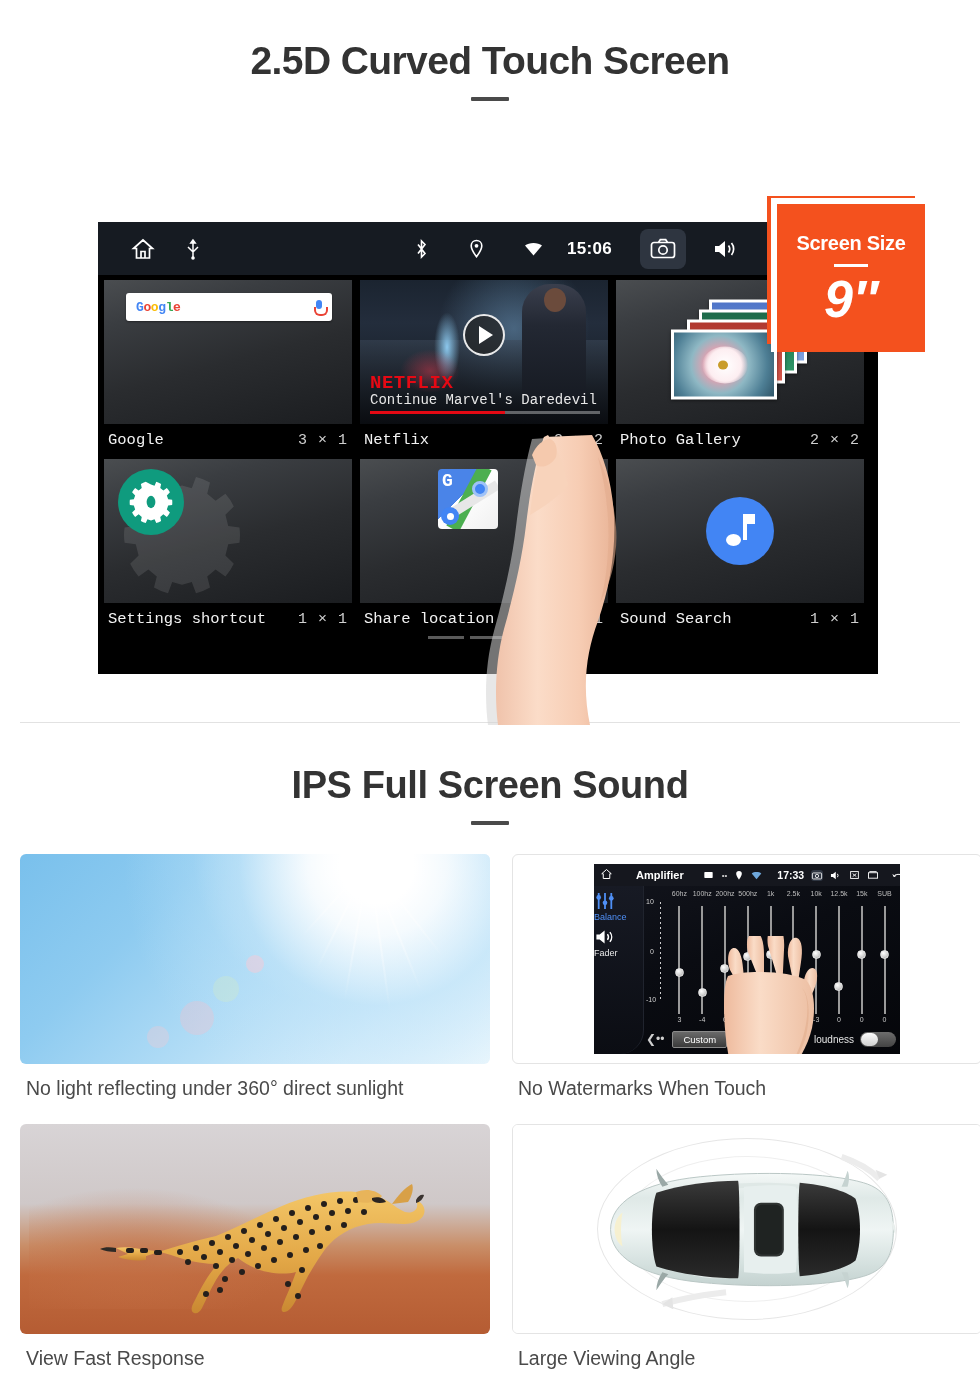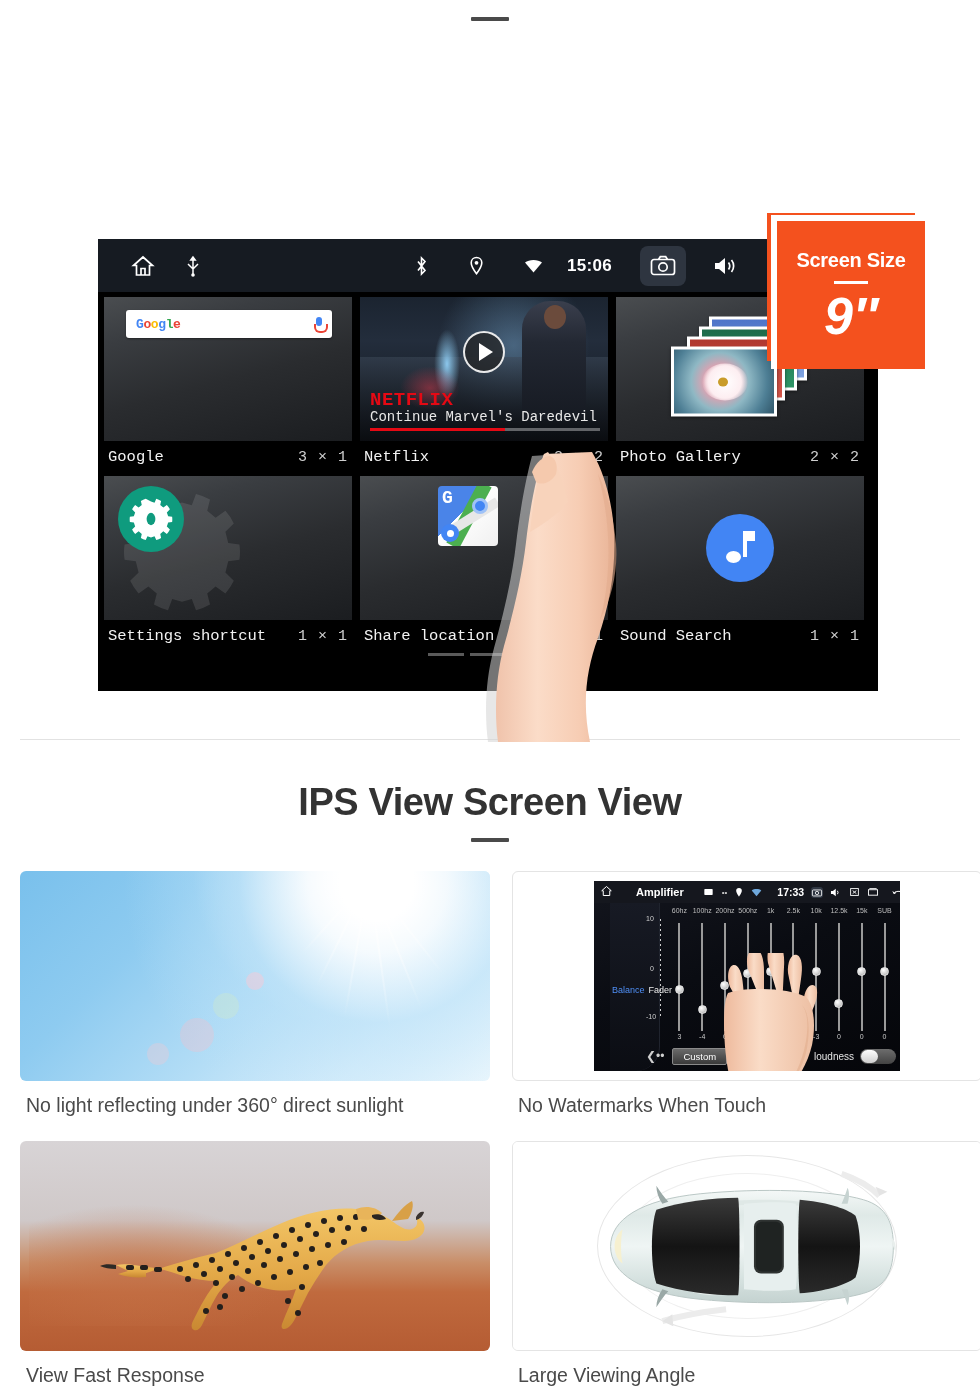--- a/index.html
+++ b/index.html
@@ -203,24 +203,24 @@
   
   .amp { position:absolute; left: 50%; top: 50%; transform: translate(-50%,-50%);
     width: 306px; height: 190px; background:#05060a; overflow:hidden; }
   .amp-bar { height: 22px; background: #15171e; display:flex; align-items:center; padding: 0 6px; gap: 7px;}
   .amp-title { color:#fff; font-size: 11px; font-weight: bold; margin-left: 16px; }
   .amp-icons { display:flex; align-items:center; gap: 8px; margin-left: 12px; color:#e8e8e8; }
   .amp-time { color:#fff; font-size: 10.5px; font-weight:600; margin-left: 8px; }
   .amp-right { display:flex; align-items:center; gap: 7px; margin-left: auto; color:#fff;}
   .amp-body { position:relative; height: 168px;
     background: linear-gradient(160deg,#12141c 0%, #0a0c12 40%, #05060a 100%);}
-  .amp-side { position:absolute; left:16px; top:0; width: 50px; height: 100%;
+  .amp-side { position:absolute; left:0; top:0; width: 50px; height: 100%;
     background: linear-gradient(180deg,#171a24,#0b0d13); border-right: 1px solid #20242e;
     border-bottom-right-radius: 24px;
-    display:flex; flex-direction:row; align-items:center; padding-top: 6px; gap: 2px;}
+    display:flex; flex-direction:column; align-items:flex-start; padding-top: 6px; gap: 2px;}
   .amp-bal { color:#4f8ff5; font-size: 9px; }
   .amp-fad { color:#e9e9e9; font-size: 9px; }
   .eq-area { position:absolute; left: 52px; right: 4px; top: 4px; bottom: 4px; }
   .eq-freqs { display:flex; justify-content: space-around; padding-left: 22px; }
   .eq-freqs span { color:#bdbdbd; font-size: 7px; flex:1; text-align:center; }
   .eq-sliders { position:absolute; left: 22px; right: 0; top: 16px; height: 108px; display:flex; }
   .eq-col { flex:1; position:relative; display:flex; justify-content:center; }
   .eq-track { width: 2px; height: 100%; background: #9a9a9a; }
   .eq-knob { position:absolute; width: 9px; height: 9px; border-radius:50%;
     background: radial-gradient(circle at 35% 30%, #fff 0%, #cfcfcf 60%, #8d8d8d 100%);
@@ -255,20 +255,21 @@
   .car-ellipse { position:absolute; left: 50%; top: 50%; transform: translate(-50%,-50%);
     width: 300px; height: 182px; border: 1px solid #e6e6e6; border-radius: 50%; }
   .car-ellipse2 { position:absolute; left: 50%; top: 50%; transform: translate(-50%,-50%);
     width: 250px; height: 146px; border: 1px solid #efefef; border-radius: 50%; }
 </style>
 </head>
 <body>
 
 <div class="sec1">
 
+  <h1 class="h1">2.5D Curved Touch Screen</h1>
   <div class="rule"></div>
 
   <div class="device">
 
     <div class="statusbar">
       <div class="sb-left">
         <span class="sb-ic">
           <svg width="26" height="24" viewBox="0 0 24 24">
               <path d="M12 3 L2.5 11.5 h3 V21 h13 V11.5 h3 Z M10 14.5h4V21h-4z" fill="none" stroke="#fff" stroke-width="1.7"></path>
             </svg>
@@ -476,21 +477,21 @@
   <div class="badge">
     <span class="badge-t">Screen Size</span>
     <span class="badge-rule"></span>
     <span class="badge-n">9″</span>
   </div>
 
   <div class="divider"></div>
 </div>
 
 <div class="sec2">
-  <h2 class="h2">IPS View Screen View</h2>
+  <h2 class="h2">IPS Full Screen Sound</h2>
   <div class="rule"></div>
 
   <div class="grid2">
 
     <div class="cellwrap">
       <div class="thumb">
         <div class="sky"></div>
         <div class="ray" style="transform:rotate(-38deg); height:120px;"></div>
         <div class="ray" style="transform:rotate(-22deg); height:140px;"></div>
         <div class="ray" style="transform:rotate(-8deg); height:150px;"></div>

